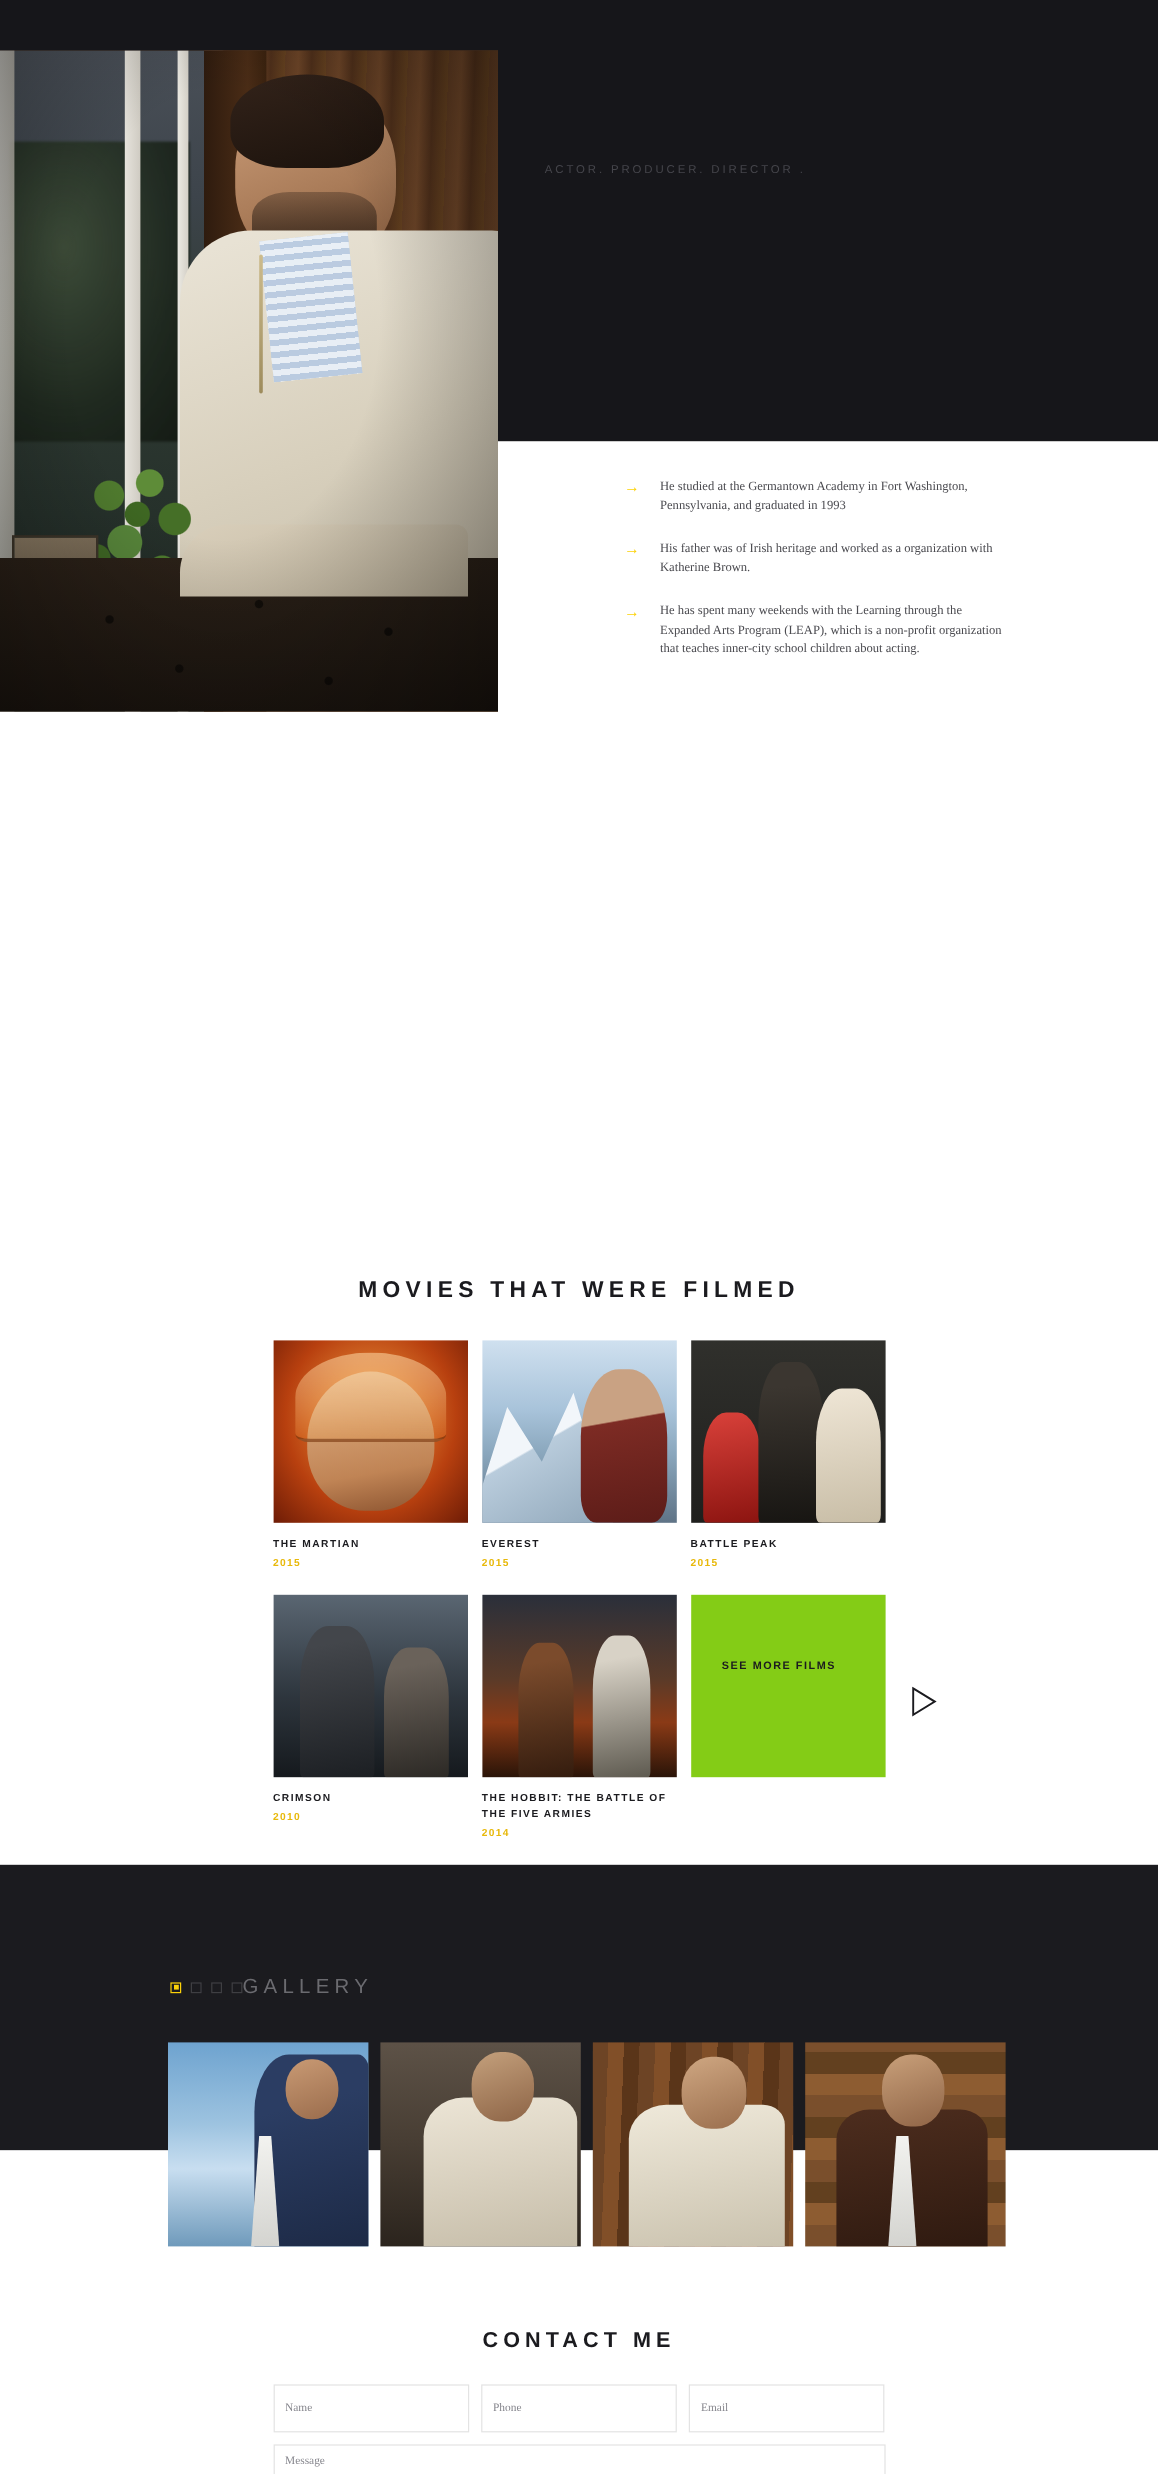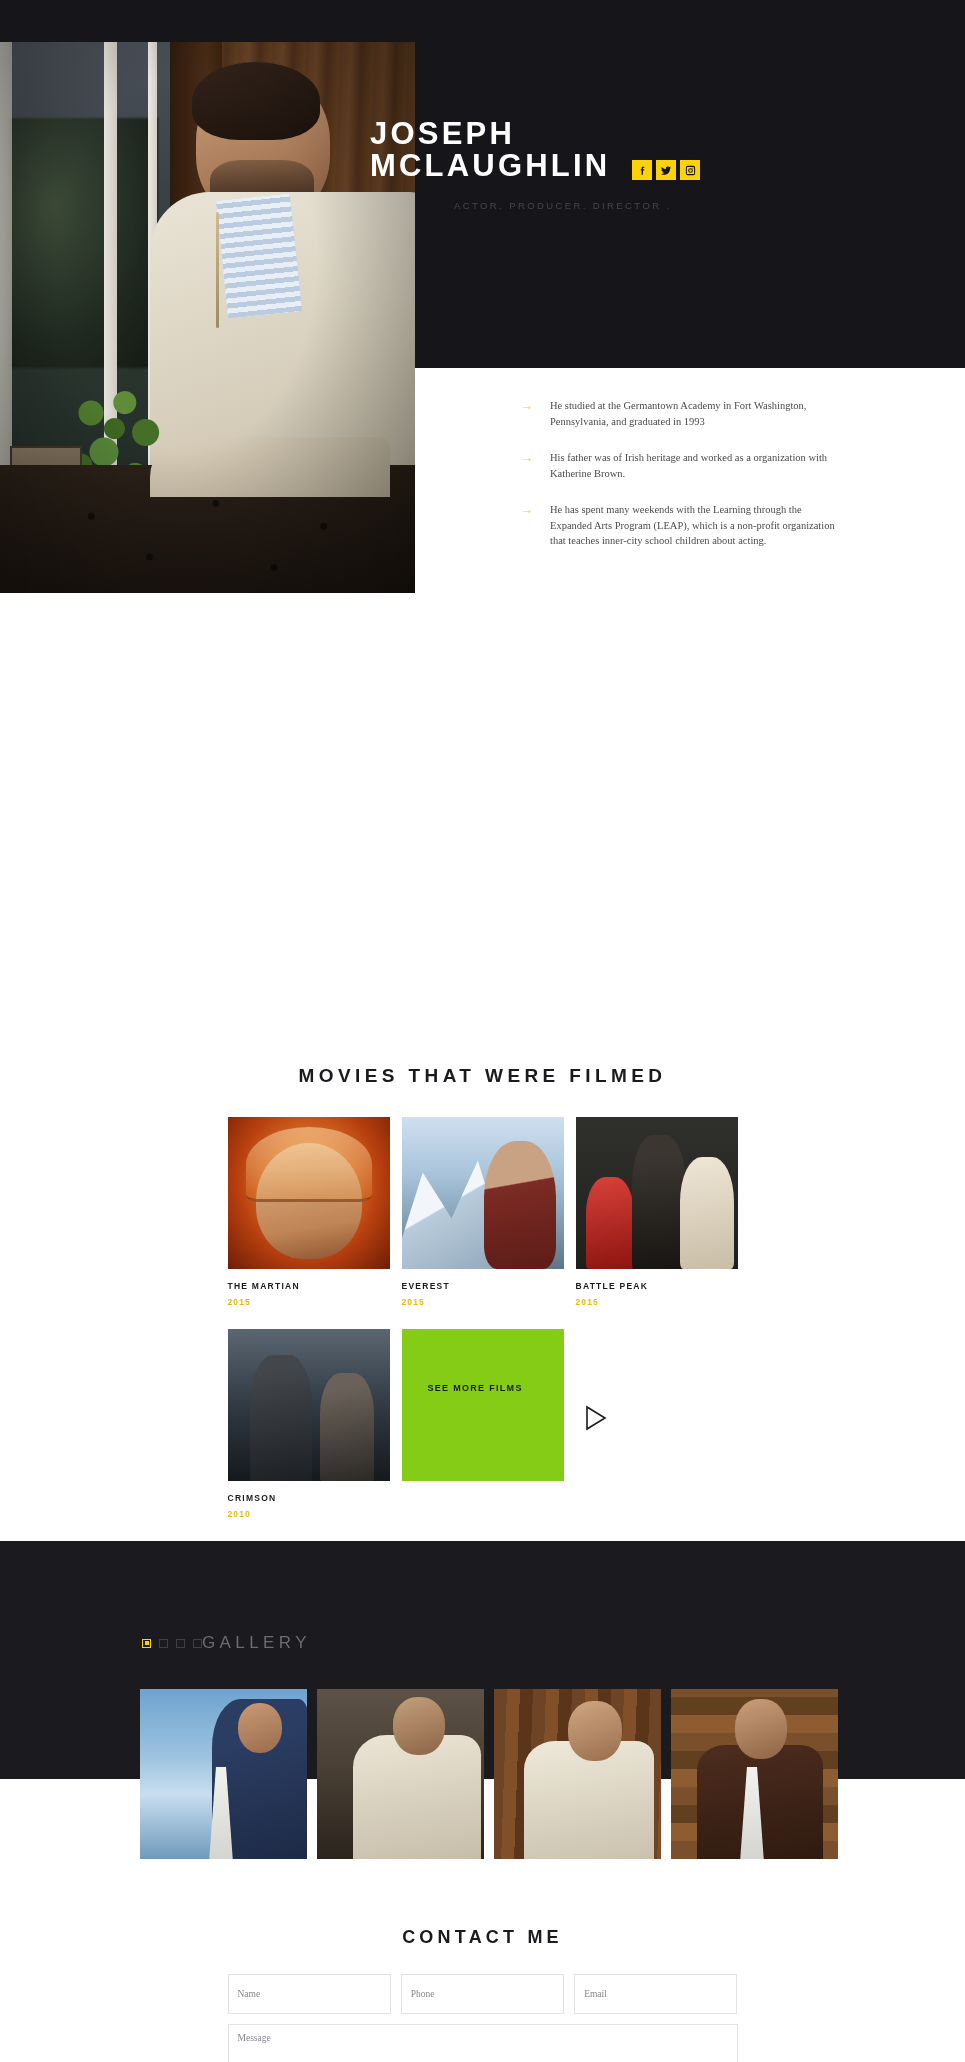--- a/index.html
+++ b/index.html
@@ -488,45 +488,20 @@
         <div class="ph-chain"></div>
         <div class="ph-plant"></div>
         <div class="ph-box"></div>
         <div class="ph-sofa"></div>
         <div class="ph-arm"></div>
         <div class="ph-vig"></div>
       </div>
     </div>
 
     <div class="hero-text">
-      <div class="hero-name-row">
-        <div class="hero-name">
-          <div>JOSEPH</div>
-          <div>MCLAUGHLIN</div>
-        </div>
-        <div class="hero-socials">
-          <a class="soc-sq" href="#">
-            <svg width="11" height="11" viewBox="0 0 24 24" fill="#16161a">
-                <path d="M15 4h-2.5C10.6 4 10 5.4 10 7v2H8v3h2v9h3v-9h2.4l.6-3H13V7.2c0-.7.2-1.2 1.1-1.2H16V4h-1z"></path>
-              </svg>
-          </a>
-          <a class="soc-sq" href="#">
-            <svg width="12" height="11" viewBox="0 0 24 24" fill="#16161a">
-                <path d="M23 5.2c-.8.4-1.7.6-2.6.8.9-.6 1.6-1.5 2-2.5-.9.5-1.9.9-2.9 1.1A4.5 4.5 0 0 0 11.7 8c0 .4 0 .7.1 1A12.8 12.8 0 0 1 2.5 4.3a4.5 4.5 0 0 0 1.4 6c-.7 0-1.4-.2-2-.5v.1c0 2.2 1.5 4 3.6 4.4a4.6 4.6 0 0 1-2 .1 4.5 4.5 0 0 0 4.2 3.1A9 9 0 0 1 1 19.4a12.7 12.7 0 0 0 6.9 2c8.3 0 12.8-6.9 12.8-12.8v-.6c.9-.6 1.7-1.4 2.3-2.3z"></path>
-              </svg>
-          </a>
-          <a class="soc-sq" href="#">
-            <svg width="11" height="11" viewBox="0 0 24 24" fill="none" stroke="#16161a" stroke-width="2.2">
-                <rect x="3" y="3" width="18" height="18" rx="3"></rect>
-                <circle cx="12" cy="12" r="4"></circle>
-                <circle cx="17.4" cy="6.6" r="1.2" fill="#16161a" stroke="none"></circle>
-              </svg>
-          </a>
-        </div>
-      </div>
       <div class="hero-sub">ACTOR.  PRODUCER.  DIRECTOR  .</div>
     </div>
   </section>
 
   <div class="hero-white-fill"></div>
 
   <div class="bio">
     <ul class="bio-list">
       <li class="bio-item">
         <span class="bio-arrow">→</span>
@@ -567,20 +542,25 @@
         <div class="movie-title">BATTLE PEAK</div>
         <div class="movie-year">2015</div>
       </div>
 
       <div class="movie-card">
         <div class="poster p-sherlock"></div>
         <div class="movie-title">CRIMSON</div>
         <div class="movie-year">2010</div>
       </div>
 
+      <div class="movie-card">
+        <div class="poster p-hobbit"></div>
+        <div class="movie-title">THE HOBBIT: THE BATTLE OF THE FIVE ARMIES</div>
+        <div class="movie-year">2014</div>
+      </div>
 
       <div class="movie-card">
         <div class="see-more">
           <div class="see-more-label">SEE MORE FILMS</div>
           <span class="see-more-arrow">
             <svg width="22" height="26" viewBox="0 0 22 26">
                 <polygon points="2,2 20,13 2,24" fill="none" stroke="#1b1b1f" stroke-width="1.6"></polygon>
               </svg>
           </span>
         </div>

